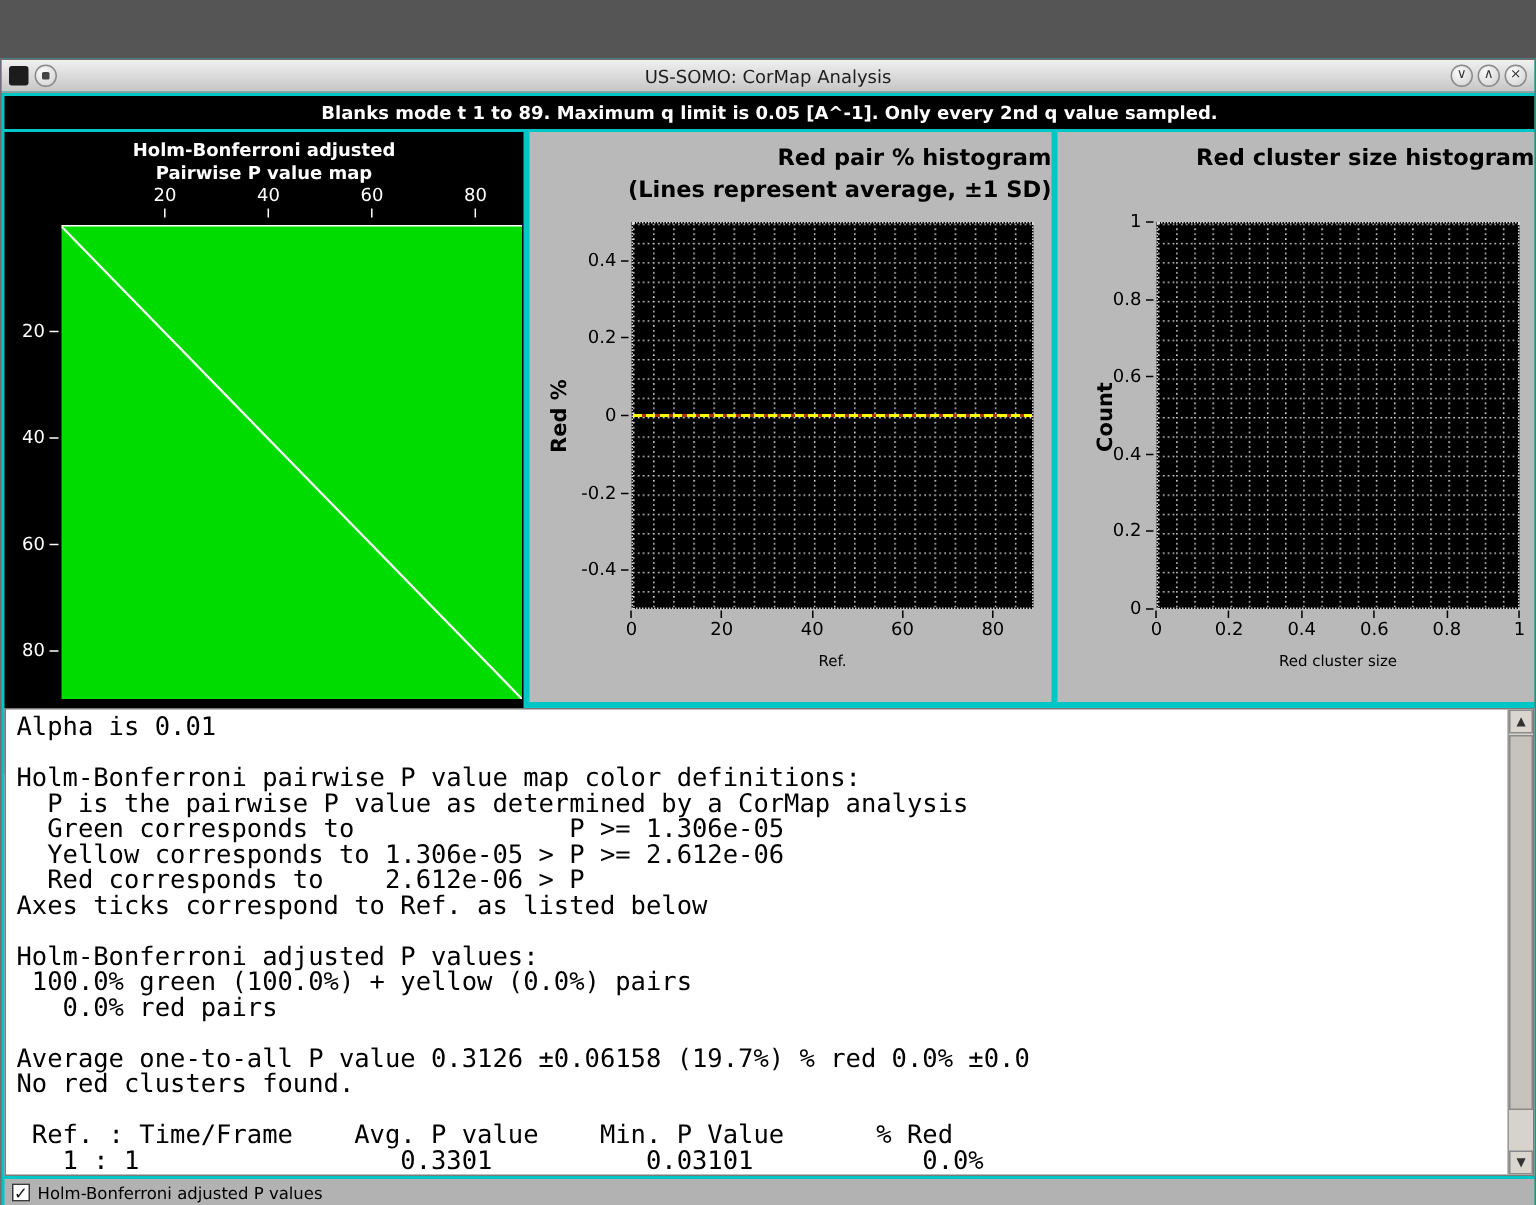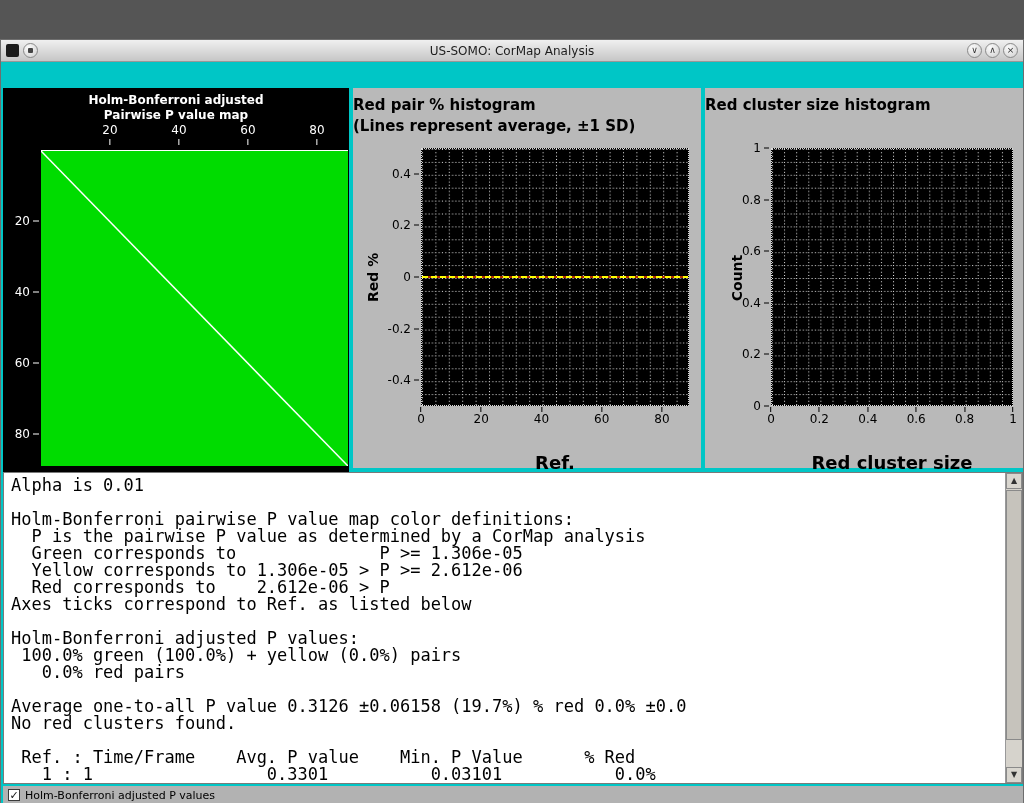--- a/index.html
+++ b/index.html
@@ -37,21 +37,21 @@
   .hm-xaxis .tmark{width:1px;height:6px;background:#fff;margin-top:2px;}
   .hm-yaxis{position:absolute;left:0;top:62px;width:36px;height:316px;}
   .hm-yaxis .tick{position:absolute;right:0;width:100%;transform:translateY(-50%);
                   display:flex;justify-content:flex-end;align-items:center;gap:3px;}
   .hm-yaxis .tlbl{color:#fff;font-size:12px;line-height:13px;}
   .hm-yaxis .tmark{width:6px;height:1px;background:#fff;}
   .hm-map{position:absolute;left:38px;top:62px;width:307px;height:316px;border-top:1px solid #fff;box-sizing:border-box;}
   .hm-map svg{width:100%;height:100%;display:block;}
 
   
-  .p-title{position:absolute;top:8px;left:0;width:100%;text-align:left;font-weight:bold;font-size:15px;color:#000;}
+  .p-title{position:absolute;top:8px;left:0;width:100%;text-align:right;font-weight:bold;font-size:15px;color:#000;}
   .p-subtitle{top:29px;}
   .plot-area{position:absolute;background:#000;border:1px dotted #d8d8d8;box-sizing:border-box;overflow:hidden;}
   .panel-mid .plot-area{left:68px;top:60px;width:268px;height:258px;}
   .panel-right .plot-area{left:66px;top:60px;width:242px;height:258px;}
   .grid-svg{position:absolute;left:0;top:0;width:100%;height:100%;display:block;}
   .avg-line{position:absolute;left:0;right:0;height:2px;transform:translateY(-1px);
             background:repeating-linear-gradient(90deg,#ffff00 0 6px,#b33000 6px 9px);}
   .yaxis{position:absolute;}
   .panel-mid .yaxis{left:20px;top:60px;width:46px;height:258px;}
   .panel-right .yaxis{left:26px;top:60px;width:38px;height:258px;}
@@ -62,21 +62,21 @@
   .xaxis{position:absolute;}
   .panel-mid .xaxis{left:68px;top:319px;width:268px;height:22px;}
   .panel-right .xaxis{left:66px;top:319px;width:242px;height:22px;}
   .xaxis .tick{position:absolute;top:0;transform:translateX(-50%);display:flex;flex-direction:column;align-items:center;}
   .xaxis .tmark{width:1px;height:5px;background:#000;margin-bottom:1px;}
   .xaxis .tlbl{font-size:12px;color:#000;line-height:13px;}
   .ylab{position:absolute;font-weight:bold;font-size:14px;color:#000;text-align:center;
         white-space:nowrap;transform:rotate(-90deg);}
   .panel-mid .ylab{left:-4px;top:182px;width:48px;}
   .panel-right .ylab{left:8px;top:182px;width:48px;}
-  .xlab{position:absolute;top:364px;text-align:center;font-weight:bold;font-size:18px;color:#000;}
+  .xlab{position:absolute;top:348px;text-align:center;font-weight:normal;font-size:10px;color:#000;}
   .panel-mid .xlab{left:68px;width:268px;}
   .panel-right .xlab{left:66px;width:242px;}
 
   
   .log{position:absolute;top:432px;left:2px;width:1020px;height:312px;background:#fff;
        border:1px solid #7a7a7a;box-sizing:border-box;}
   .log pre{margin:0;position:absolute;left:7px;top:4px;right:20px;bottom:2px;
            font-family:"DejaVu Sans Mono",monospace;font-size:17px;line-height:17px;color:#000;overflow:hidden;}
   .scrollbar{position:absolute;right:0;top:0;width:17px;height:100%;background:#d6d3cc;
              border-left:1px solid #999;box-sizing:border-box;}
@@ -117,20 +117,21 @@
         </span>
       <span class="tb-circle">
           <span>∧</span>
         </span>
       <span class="tb-circle">
           <span>×</span>
         </span>
     </div>
   </div>
 
+  <div class="banner">Blanks mode t 1 to 89. Maximum q limit is 0.05 [A^-1]. Only every 2nd q value sampled.</div>
 
   <div class="panel-map">
     <div class="hm-title">
       <div>Holm-Bonferroni adjusted</div>
       <div>Pairwise P value map</div>
     </div>
     <div class="hm-xaxis">
         <div class="tick" style="left: 22.4719%;">
           <span class="tlbl">20</span>
           <span class="tmark"></span>

